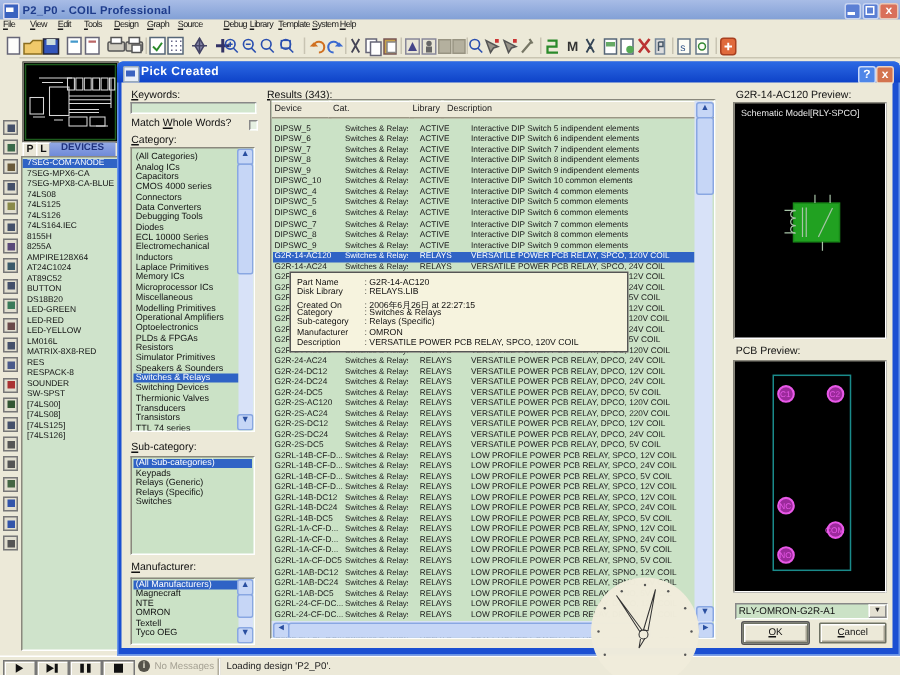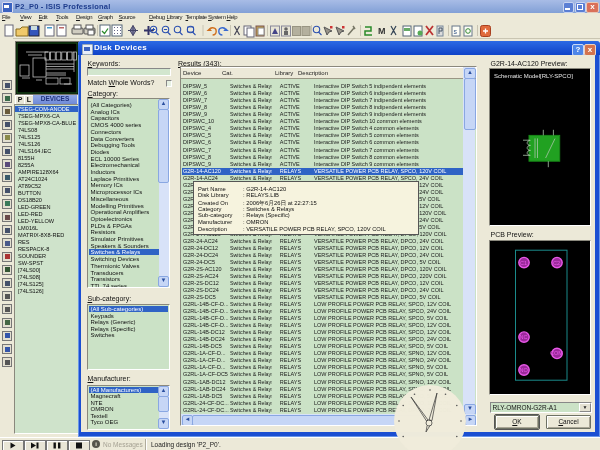--- a/index.html
+++ b/index.html
@@ -25,21 +25,21 @@
  box-shadow:inset 1px 1px 0 #fff, inset -1px -1px 0 #a8a494;}
 .ttr{position:absolute;left:4px;font-size:5.8px;color:#111;white-space:nowrap;}
 .mi{font-size:6px;letter-spacing:-0.4px;color:#1a1a1a;position:absolute;top:1px;}
 </style></head><body>
 
 <div class="a" style="left:0;top:0;width:600px;height:13px;
  background:linear-gradient(to bottom,#a8bce6,#82a0d6);border-bottom:1px solid #7288c0;"></div>
 <div class="a" style="left:2px;top:2px;width:9px;height:9px;background:#3a62c0;border:1px solid #dde;border-radius:1px;">
  <div class="a" style="left:1px;top:2px;width:5px;height:3px;background:#fff;"></div>
   </div>
-<div class="a" style="left:15px;top:2px;font-size:7.5px;font-weight:bold;color:#1e3c8c;letter-spacing:0.2px;">P2_P0 - ISIS Professional</div>
+<div class="a" style="left:15px;top:2px;font-size:7.5px;font-weight:bold;color:#1e3c8c;letter-spacing:0.2px;">P2_P0 - COIL Professional</div>
 <div class="a" style="left:563px;top:2px;width:9px;height:9px;background:#5b7fd4;border:1px solid #c8d4f0;border-radius:2px;">
  <div class="a" style="left:1px;top:5px;width:5px;height:2px;background:#fff;"></div>
   </div>
 <div class="a" style="left:575px;top:2px;width:9px;height:9px;background:#5b7fd4;border:1px solid #c8d4f0;border-radius:2px;">
  <div class="a" style="left:1px;top:1px;width:4px;height:4px;border:1px solid #fff;"></div>
   </div>
 <div class="a" style="left:586px;top:2px;width:11px;height:9px;background:#d9705a;border:1px solid #e8c8b8;border-radius:2px;
  color:#fff;font-size:8px;line-height:8px;text-align:center;font-weight:bold;">x</div>
 
 <div class="a" style="left:0;top:13px;width:600px;height:10px;background:#ece9d8;">
@@ -325,21 +325,21 @@
 <div class="a" style="left:151px;top:2.5px;font-size:6.5px;color:#222;">Loading design 'P2_P0'.</div>
 </div>
 
 <div class="a" style="left:78px;top:41px;width:522px;height:396px;background:#1b4fd2;border-radius:4px 4px 0 0;
  box-shadow:inset 0 0 0 1px #6a96e8;"></div>
 <div class="a" style="left:78px;top:41px;width:522px;height:14px;border-radius:4px 4px 0 0;
  background:linear-gradient(to bottom,#2c6ae4,#0e42c8);"></div>
 <div class="a" style="left:82px;top:43.5px;width:9px;height:9px;background:#e8eef8;border:1px solid #9ab;border-radius:1px;">
  <div class="a" style="left:1px;top:2px;width:6px;height:4px;background:#3a62c0;"></div>
   </div>
-<div class="a" style="left:94px;top:43px;font-size:8px;font-weight:bold;color:#fff;letter-spacing:0.3px;">Disk Devices</div>
+<div class="a" style="left:94px;top:43px;font-size:8px;font-weight:bold;color:#fff;letter-spacing:0.3px;">Pick Created</div>
 <div class="a" style="left:572px;top:44px;width:10px;height:10px;background:#4e86e8;border:1px solid #c8d8f8;border-radius:2px;
  color:#fff;font-size:8px;line-height:9px;text-align:center;font-weight:bold;">?</div>
 <div class="a" style="left:584px;top:44px;width:10px;height:10px;background:#d3734e;border:1px solid #ecd2c0;border-radius:2px;
  color:#fff;font-size:8px;line-height:9px;text-align:center;font-weight:bold;">x</div>
 <div class="a" style="left:81px;top:55px;width:514px;height:377px;background:#ece9d8;"></div>
 
 <div class="a lbl" style="left:87.5px;top:59.5px;"><u>K</u>eywords:</div>
 <div class="a" style="left:87px;top:68.2px;width:82px;height:6px;background:#d2e6ce;border:1px solid #888;border-bottom-color:#fff;border-right-color:#fff;"></div>
 <div class="a lbl" style="left:87.5px;top:78.8px;">Match <u>W</u>hole Words?</div>
 <div class="a" style="left:165.5px;top:80px;width:4.5px;height:4.5px;background:#e6f0e2;border:1px solid #888;border-bottom-color:#fff;border-right-color:#fff;"></div>

